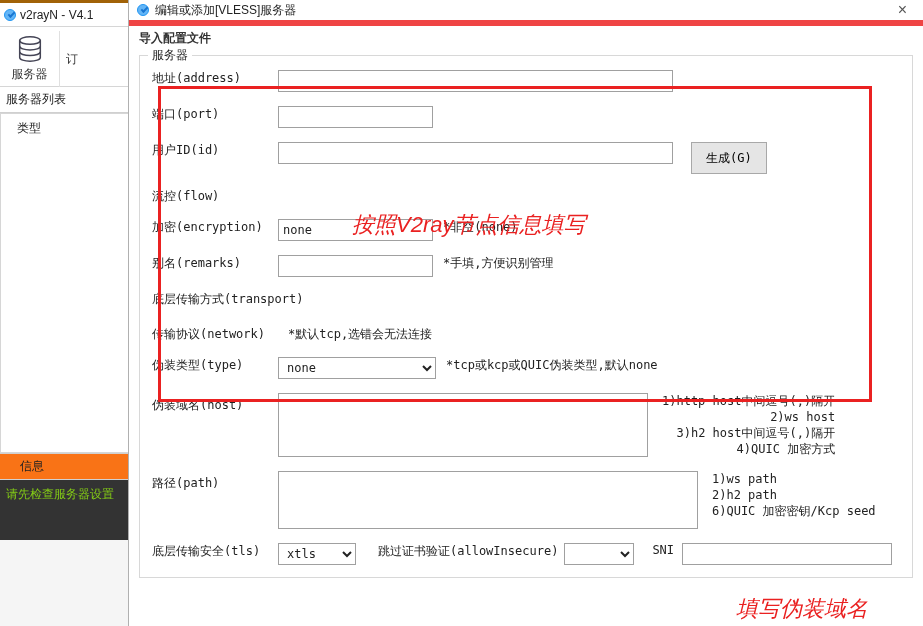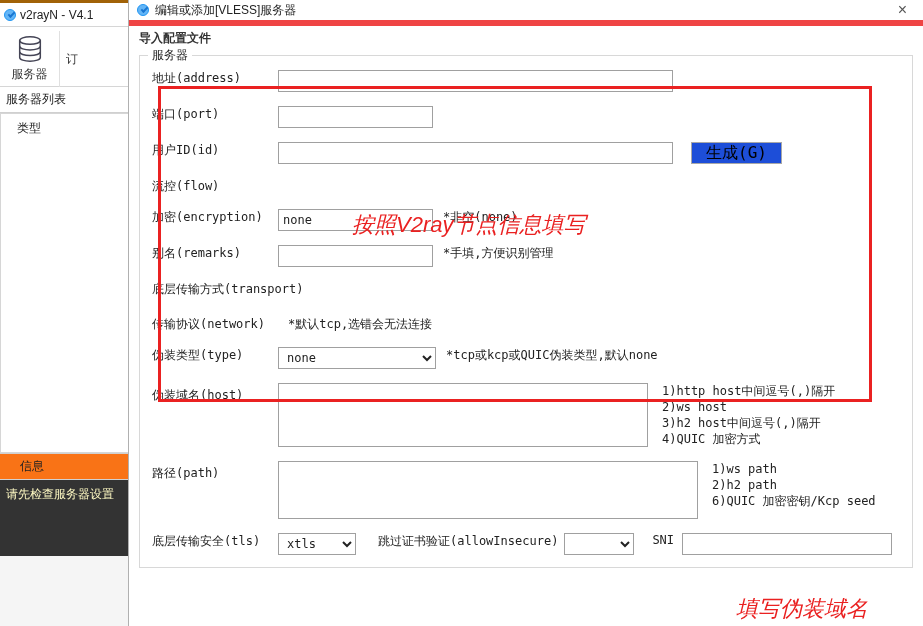--- a/index.html
+++ b/index.html
@@ -46,21 +46,21 @@
     display:flex;align-items:center;padding-top:4px;
   }
   .db-icon{ width:30px;height:30px;margin:0 auto;position:relative; }
   .db-icon svg{width:100%;height:100%;}
   .bg-tbcell{width:60px;text-align:center;}
   .bg-tbcell-border{border-right:1px solid #e0e0e0;height:56px;display:flex;flex-direction:column;justify-content:center;}
   .bg-tbtxt{font-size:12px;color:#333;margin-top:2px;}
   .bg-sidebar-label{padding:4px 6px;background:#fff;border-bottom:1px solid #d0d0d0;}
   .bg-tree{background:#fff;border:1px solid #d6d6d6;height:340px;padding:4px;}
   .bg-info-label{padding:4px 20px;background:#f97316;border-top:1px solid #d0d0d0;border-bottom:1px solid #d0d0d0;}
-  .bg-status{background:#333;color:#fef9c3;height:76px;padding:6px 6px;}
+  .bg-status{background:#333;color:#84cc16;height:60px;padding:6px 6px;}
 
   
   .dialog{
     position:absolute;left:128px;top:0;right:0;height:100%;
     background:#fff;
     border-left:1px solid #b0b0b0;
   }
   .dlg-title{
     height:26px;display:flex;align-items:center;gap:6px;
     padding:0 8px;border-bottom:6px solid #ef4444;
@@ -79,23 +79,23 @@
   .lbl{width:126px;}
   input[type=text],select,textarea{
     border:1px solid #a0a0a0;font-family:inherit;font-size:12px;
     padding:2px 4px;background:#fff;color:#222;
   }
   .w155{width:155px;height:22px;}
   .w395{width:395px;height:22px;}
   .w210{width:210px;height:22px;}
   .w158{width:158px;height:22px;}
   .btn{
-    display:inline-block;height:22px;line-height:18px;
-    background:#1d4ed8;border:1px solid #a8a8a8;padding:0 14px;
-    font-family:inherit;font-size:16px;
+    display:inline-block;height:32px;line-height:18px;
+    background:#e5e5e5;border:1px solid #a8a8a8;padding:0 14px;
+    font-family:inherit;font-size:12px;
   }
   .sel{appearance:auto;}
   .hint{margin-left:10px;}
   textarea{resize:none;}
   .ta1{width:370px;height:64px;}
   .ta2{width:420px;height:58px;}
 
   .sel-70{width:78px;height:22px;}
   .sel-68{width:70px;height:22px;}
   .sni{width:210px;height:22px;}
@@ -205,21 +205,21 @@
       <div class="lbl">伪装类型(type)</div>
       <select class="sel w158">
         <option>none</option>
       </select>
       <span class="hint">*tcp或kcp或QUIC伪装类型,默认none</span>
     </div>
 
     <div class="form-row" style="align-items:flex-start;">
       <div class="lbl" style="padding-top:4px;">伪装域名(host)</div>
       <textarea class="ta1" style=""></textarea>
-      <div style="margin-left:14px;line-height:16px;">
+      <div style="margin-left:14px;line-height:16px;text-align:right;">
         <div>1)http host中间逗号(,)隔开</div>
         <div>2)ws host</div>
         <div>3)h2 host中间逗号(,)隔开</div>
         <div>4)QUIC 加密方式</div>
       </div>
     </div>
 
     <div class="form-row" style="align-items:flex-start;">
       <div class="lbl" style="padding-top:4px;">路径(path)</div>
       <textarea class="ta2" style=""></textarea>

